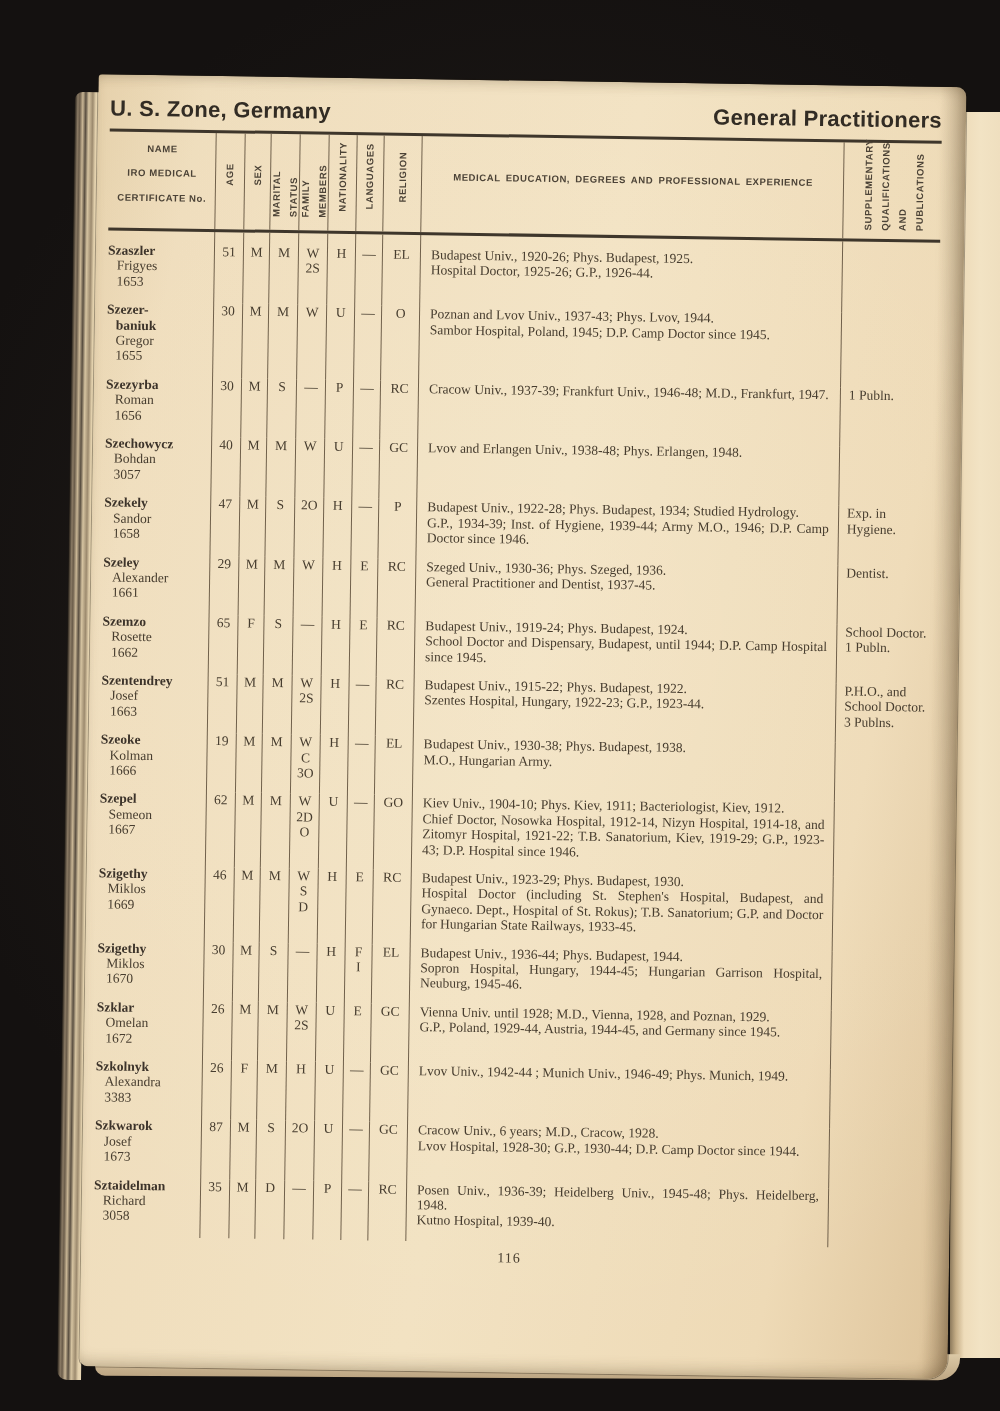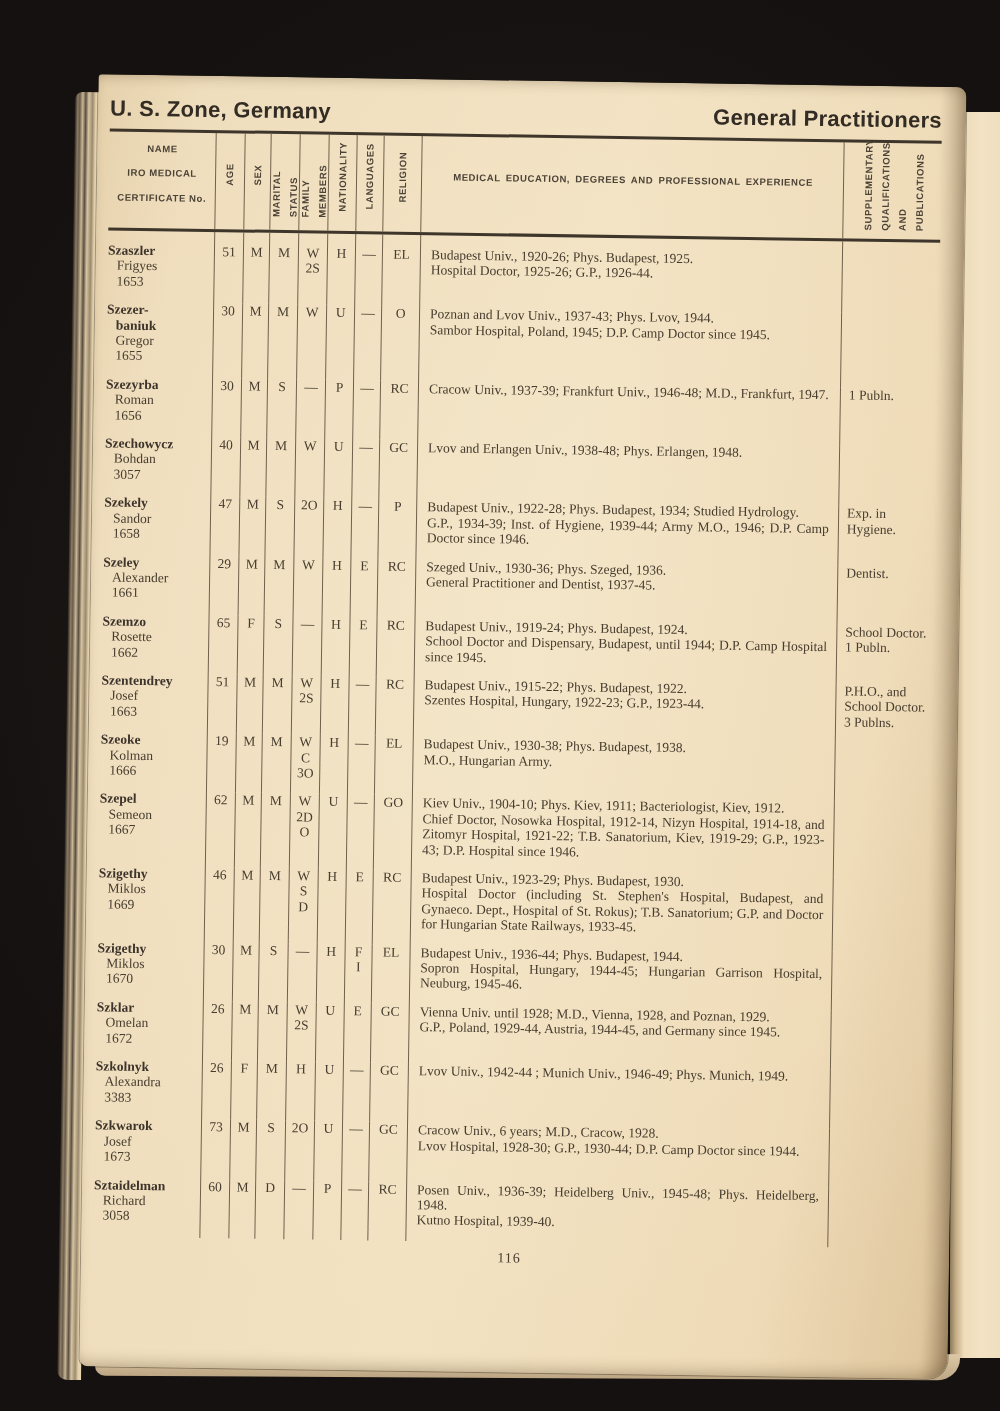--- a/index.html
+++ b/index.html
@@ -407,39 +407,39 @@
     <div class="cell c-edu multi">Lvov Univ., 1942-44 ; Munich Univ., 1946-49; Phys. Munich, 1949.</div>
     <div class="cell c-sup multi"></div>
   </div>
 
   <div class="trow">
     <div class="cell c-name">
       <div class="surname">Szkwarok</div>
       <div class="given">Josef</div>
       <div class="cert">1673</div>
     </div>
-    <div class="cell c-age center">73</div>
+    <div class="cell c-age center">87</div>
     <div class="cell c-sex center">M</div>
     <div class="cell c-mar center">S</div>
     <div class="cell c-fam center multi">2O</div>
     <div class="cell c-nat center">U</div>
     <div class="cell c-lang center multi">—</div>
     <div class="cell c-rel center">GC</div>
     <div class="cell c-edu multi">Cracow Univ., 6 years; M.D., Cracow, 1928.
 Lvov Hospital, 1928-30; G.P., 1930-44; D.P. Camp Doctor since 1944.</div>
     <div class="cell c-sup multi"></div>
   </div>
 
   <div class="trow">
     <div class="cell c-name">
       <div class="surname">Sztaidelman</div>
       <div class="given">Richard</div>
       <div class="cert">3058</div>
     </div>
-    <div class="cell c-age center">60</div>
+    <div class="cell c-age center">35</div>
     <div class="cell c-sex center">M</div>
     <div class="cell c-mar center">D</div>
     <div class="cell c-fam center multi">—</div>
     <div class="cell c-nat center">P</div>
     <div class="cell c-lang center multi">—</div>
     <div class="cell c-rel center">RC</div>
     <div class="cell c-edu multi">Posen Univ., 1936-39; Heidelberg Univ., 1945-48; Phys. Heidelberg, 1948.
 Kutno Hospital, 1939-40.</div>
     <div class="cell c-sup multi"></div>
   </div>

